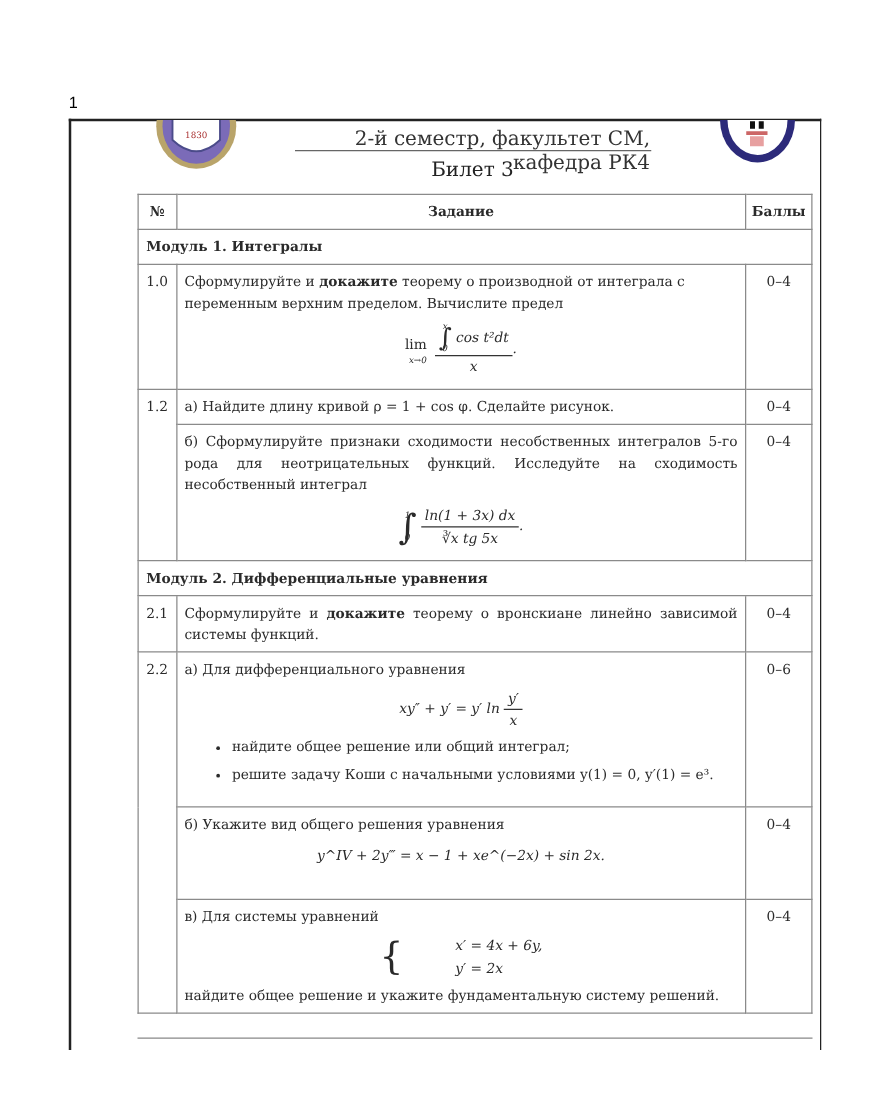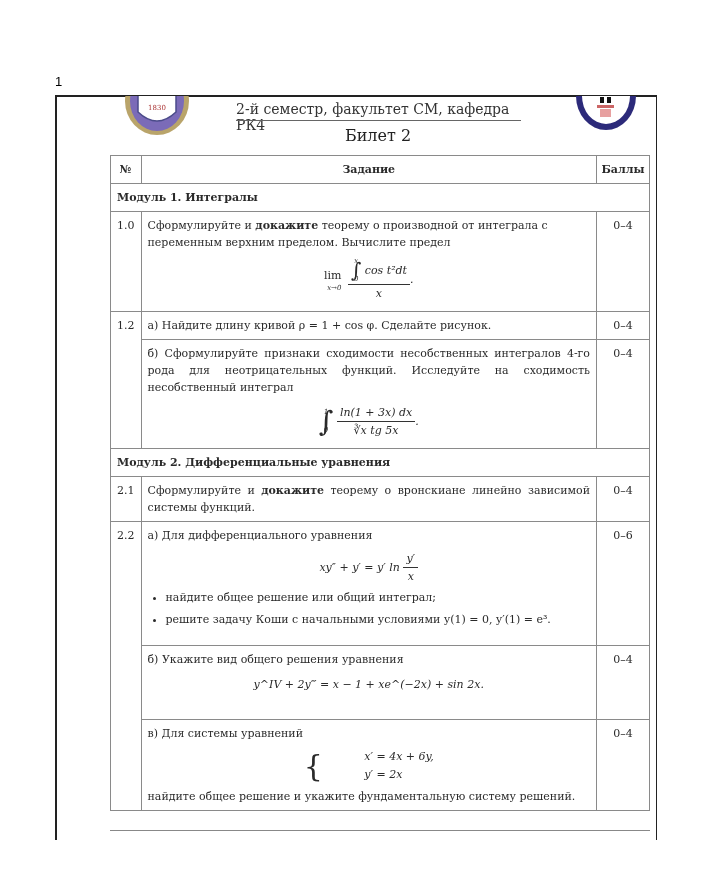--- a/index.html
+++ b/index.html
@@ -1,41 +1,41 @@
 <!DOCTYPE html>
 <html><head>
 <meta charset="utf-8">
 <style>
   html, body { margin:0; padding:0; background:#ffffff; }
   body { width:702px; height:879px; position:relative; overflow:hidden; font-family:"DejaVu Serif", serif; color:#2a2a2a; }
   .page-num { position:absolute; left:55px; top:74px; font-family:"Liberation Sans", sans-serif; font-size:13px; color:#000; }
   .frame { position:absolute; left:55px; top:95px; width:602px; height:745px; border-left:2px solid #222; border-right:1px solid #222; border-top:2px solid #222; box-sizing:border-box; }
   .logo-left { position:absolute; left:124px; top:96px; width:66px; height:40px; overflow:hidden; }
   .logo-right { position:absolute; left:575px; top:96px; width:62px; height:36px; overflow:hidden; }
-  .header-sub { position:absolute; left:236px; top:101px; width:284px; text-align:left; font-size:14px; color:#333; }
+  .header-sub { position:absolute; left:236px; top:101px; width:284px; text-align:right; font-size:16px; color:#333; }
   .header-rule { position:absolute; left:236px; top:120px; width:285px; height:0; border-top:1.5px solid #666; }
   .ticket-title { position:absolute; left:236px; top:126px; width:284px; text-align:center; font-size:16px; color:#222; }
   table.tasks { position:absolute; left:110px; top:155px; width:540px; border-collapse:collapse; font-size:11px; line-height:17px; }
   table.tasks td, table.tasks th { border:1px solid #8a8a8a; vertical-align:top; padding:5px 6px; }
   table.tasks th { font-weight:bold; text-align:center; padding:5px 4px; }
   th.col-num { width:19px; font-weight:normal; font-size:11px; }
   th.col-pts { width:44px; font-weight:normal; }
   td.num { text-align:center; padding-left:2px; padding-right:2px; }
   td.pts { text-align:center; }
   td.module { text-align:left; font-weight:bold; padding:4px; }
   .formula { text-align:center; font-style:italic; margin:6px 0 4px; font-family:"DejaVu Serif", serif; }
   .frac { display:inline-block; vertical-align:middle; text-align:center; }
   .frac .n { display:block; border-bottom:1px solid #333; padding:0 3px; }
   .frac .d { display:block; padding:0 3px; }
   .lim { display:inline-block; vertical-align:middle; text-align:right; font-style:normal; margin-right:3px; }
   .lim .sub { display:block; font-size:7px; line-height:8px; font-style:italic; }
   .int { font-size:20px; font-style:normal; vertical-align:middle; }
   .lims { display:inline-block; font-size:7px; line-height:9px; vertical-align:middle; text-align:center; }
   ul.bul { margin:2px 0 0; padding-left:18px; }
-  ul.bul li { margin-bottom:5px; }
+  ul.bul li { margin-bottom:5px;margin-left:20px; }
   .brace { display:inline-block; vertical-align:middle; font-size:30px; font-style:normal; line-height:30px; }
   .sys { display:inline-block; vertical-align:middle; text-align:left; line-height:18px;margin-left:38px; }
   .bottom-rule { position:absolute; left:110px; top:830px; width:540px; border-top:1.5px solid #888; }
 </style>
 </head>
 <body>
 
 <div class="page-num">1</div>
 <div class="frame"></div>
 
@@ -53,21 +53,21 @@
     <ellipse cx="31" cy="0" rx="24" ry="28" fill="#fff"></ellipse>
     <rect x="25" y="1" width="4" height="6" fill="#111"></rect>
     <rect x="32" y="1" width="4" height="6" fill="#111"></rect>
     <rect x="22" y="9" width="17" height="3" fill="#c66"></rect>
     <rect x="25" y="13" width="11" height="8" fill="#e7a0a0"></rect>
   </svg>
 </div>
 
 <div class="header-sub">2-й семестр, факультет СМ, кафедра РК4</div>
 <div class="header-rule"></div>
-<div class="ticket-title">Билет 2</div>
+<div class="ticket-title">Билет 3</div>
 
 <table class="tasks">
   <tbody>
       <tr>
     <th class="col-num">№</th>
     <th>Задание</th>
     <th class="col-pts">Баллы</th>
   </tr>
   <tr>
     <td colspan="3" class="module">Модуль 1. Интегралы</td>
@@ -91,21 +91,21 @@
     </td>
     <td class="pts">0–4</td>
   </tr>
   <tr>
     <td class="num" rowspan="2">1.2</td>
     <td>а) Найдите длину кривой ρ = 1 + cos φ. Сделайте рисунок.</td>
     <td class="pts">0–4</td>
   </tr>
   <tr>
     <td>
-      <div style="text-align:justify">б) Сформулируйте признаки сходимости несобственных интегралов 4-го рода для неотрицательных функций. Исследуйте на сходимость несобственный интеграл</div>
+      <div style="text-align:justify">б) Сформулируйте признаки сходимости несобственных интегралов 5-го рода для неотрицательных функций. Исследуйте на сходимость несобственный интеграл</div>
       <div class="formula" style="margin-top:8px">
         <span class="lims"><span>1</span><br><span class="int" style="font-size:28px">∫</span><br><span>0</span></span>
         <span class="frac">
           <span class="n">ln(1 + 3x) dx</span>
           <span class="d">∛x  tg 5x</span>
         </span><span>.</span>
       </div>
     </td>
     <td class="pts">0–4</td>
   </tr>

